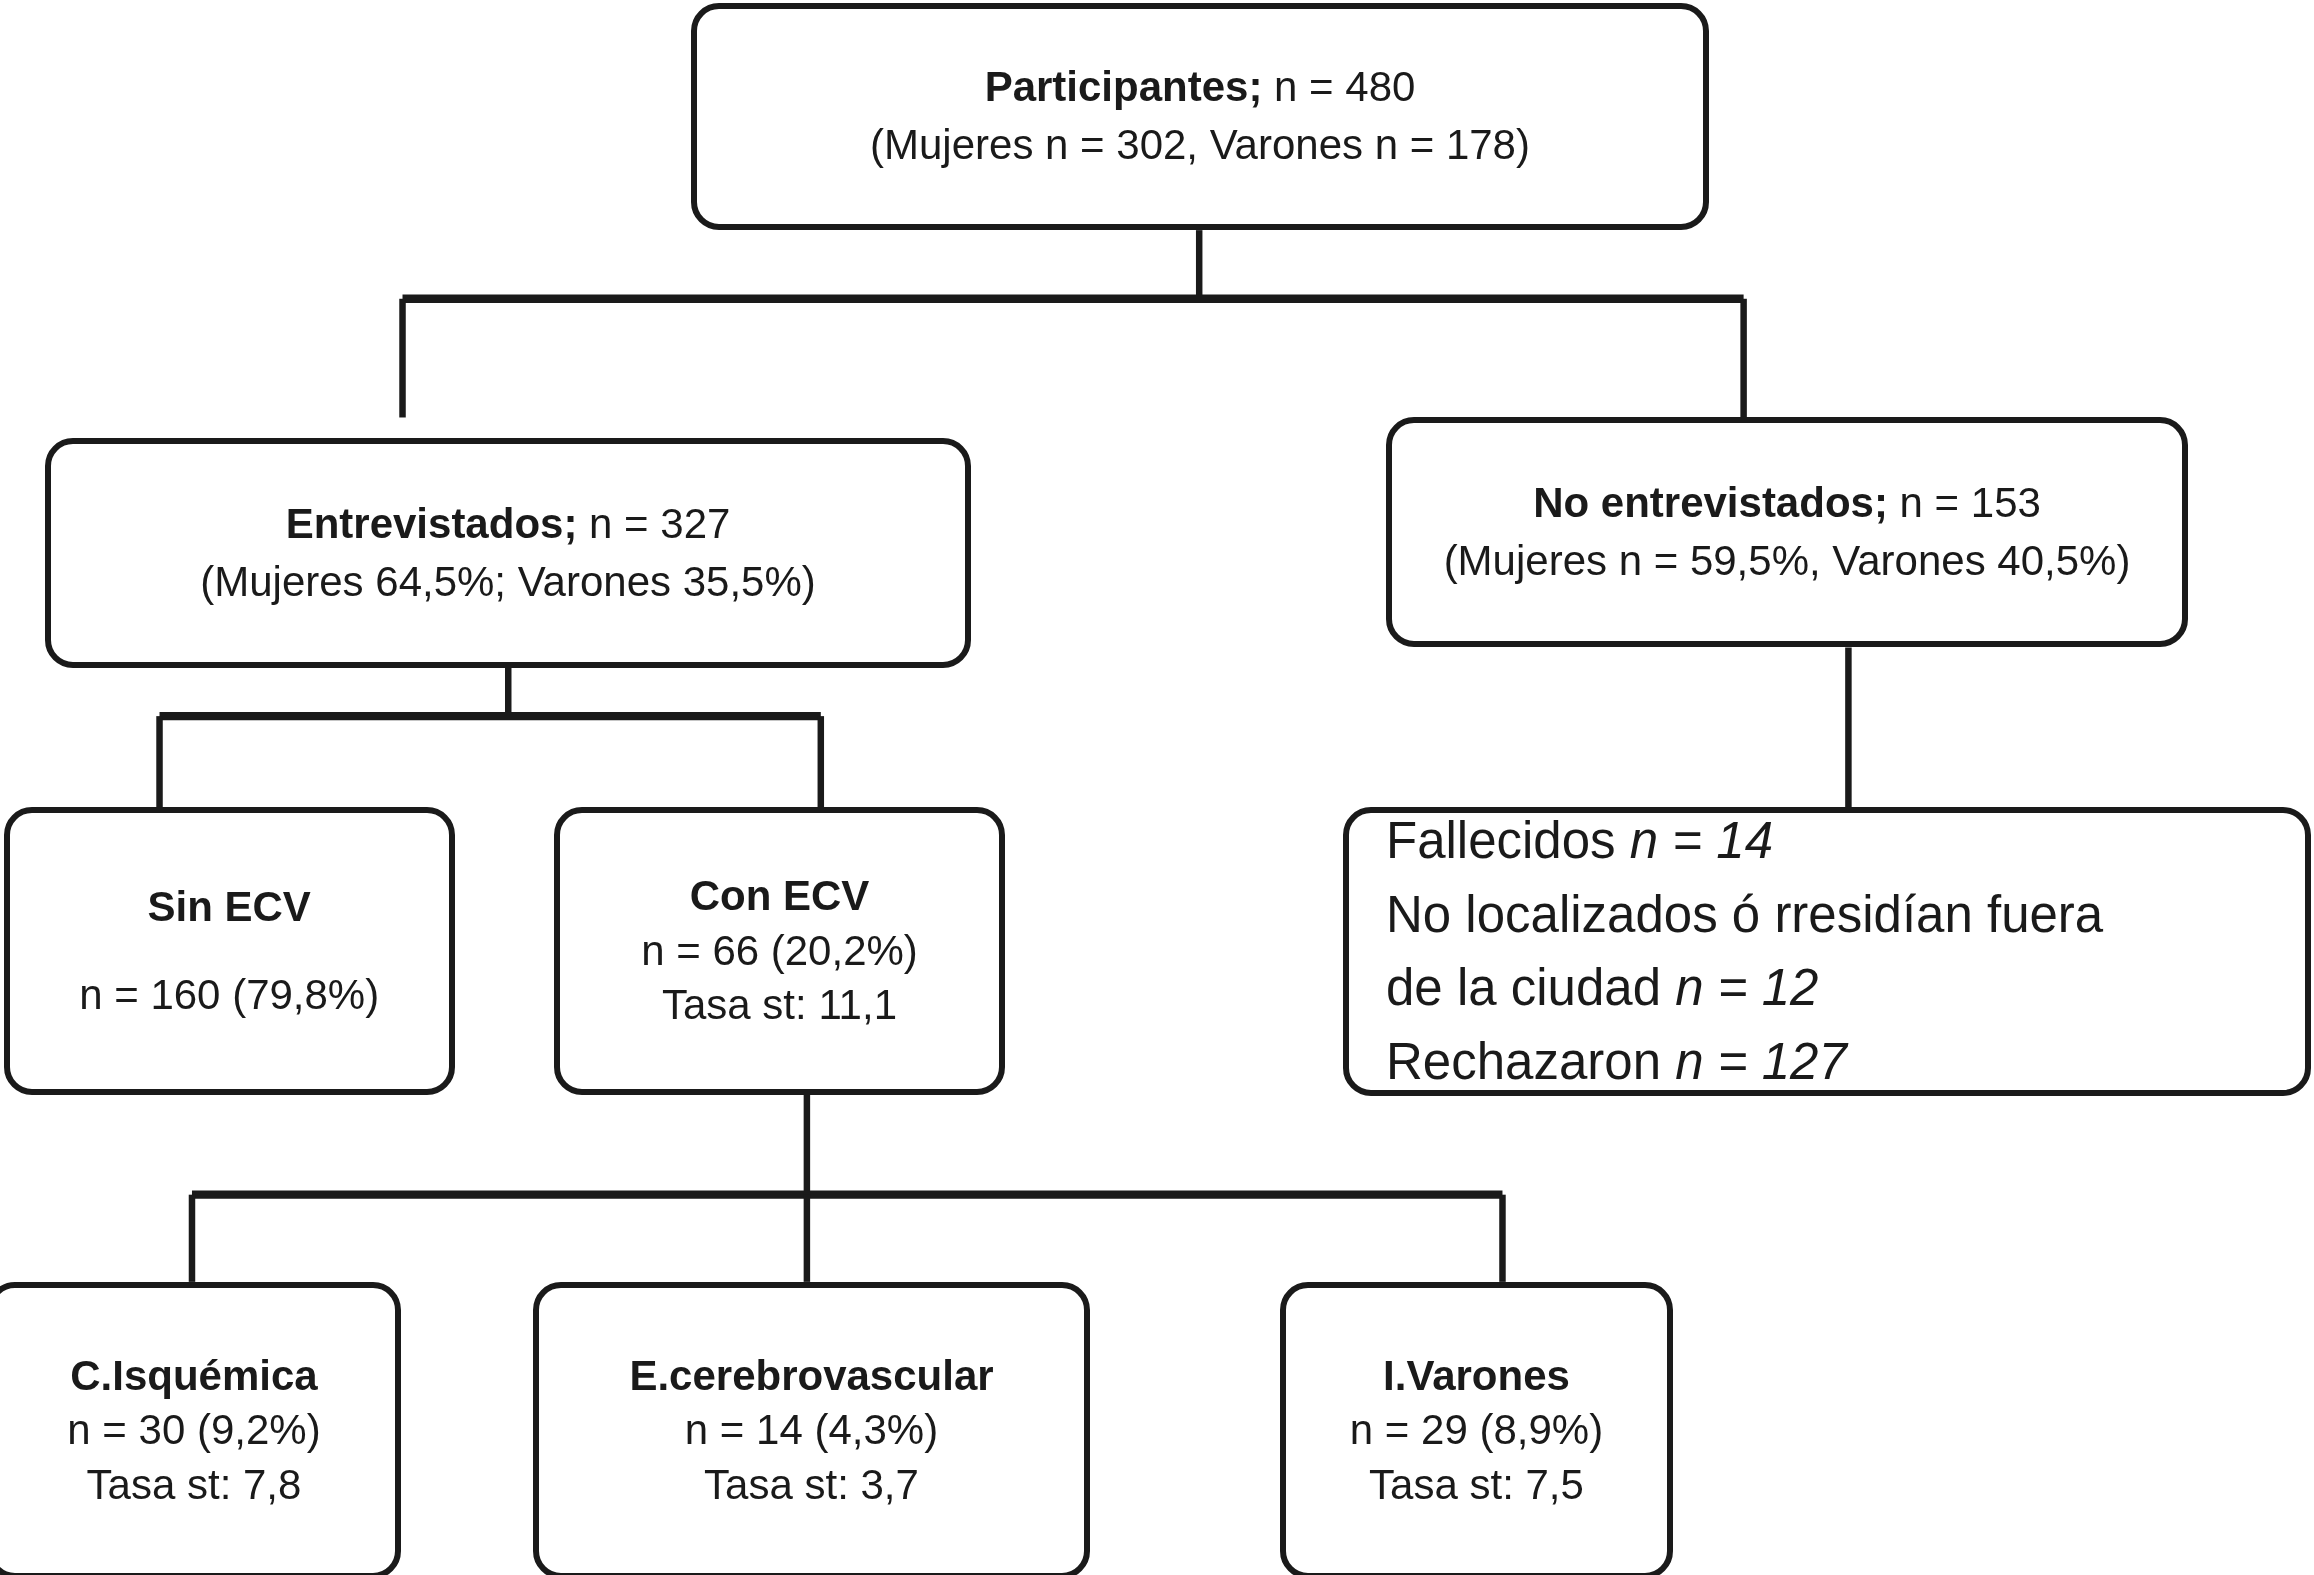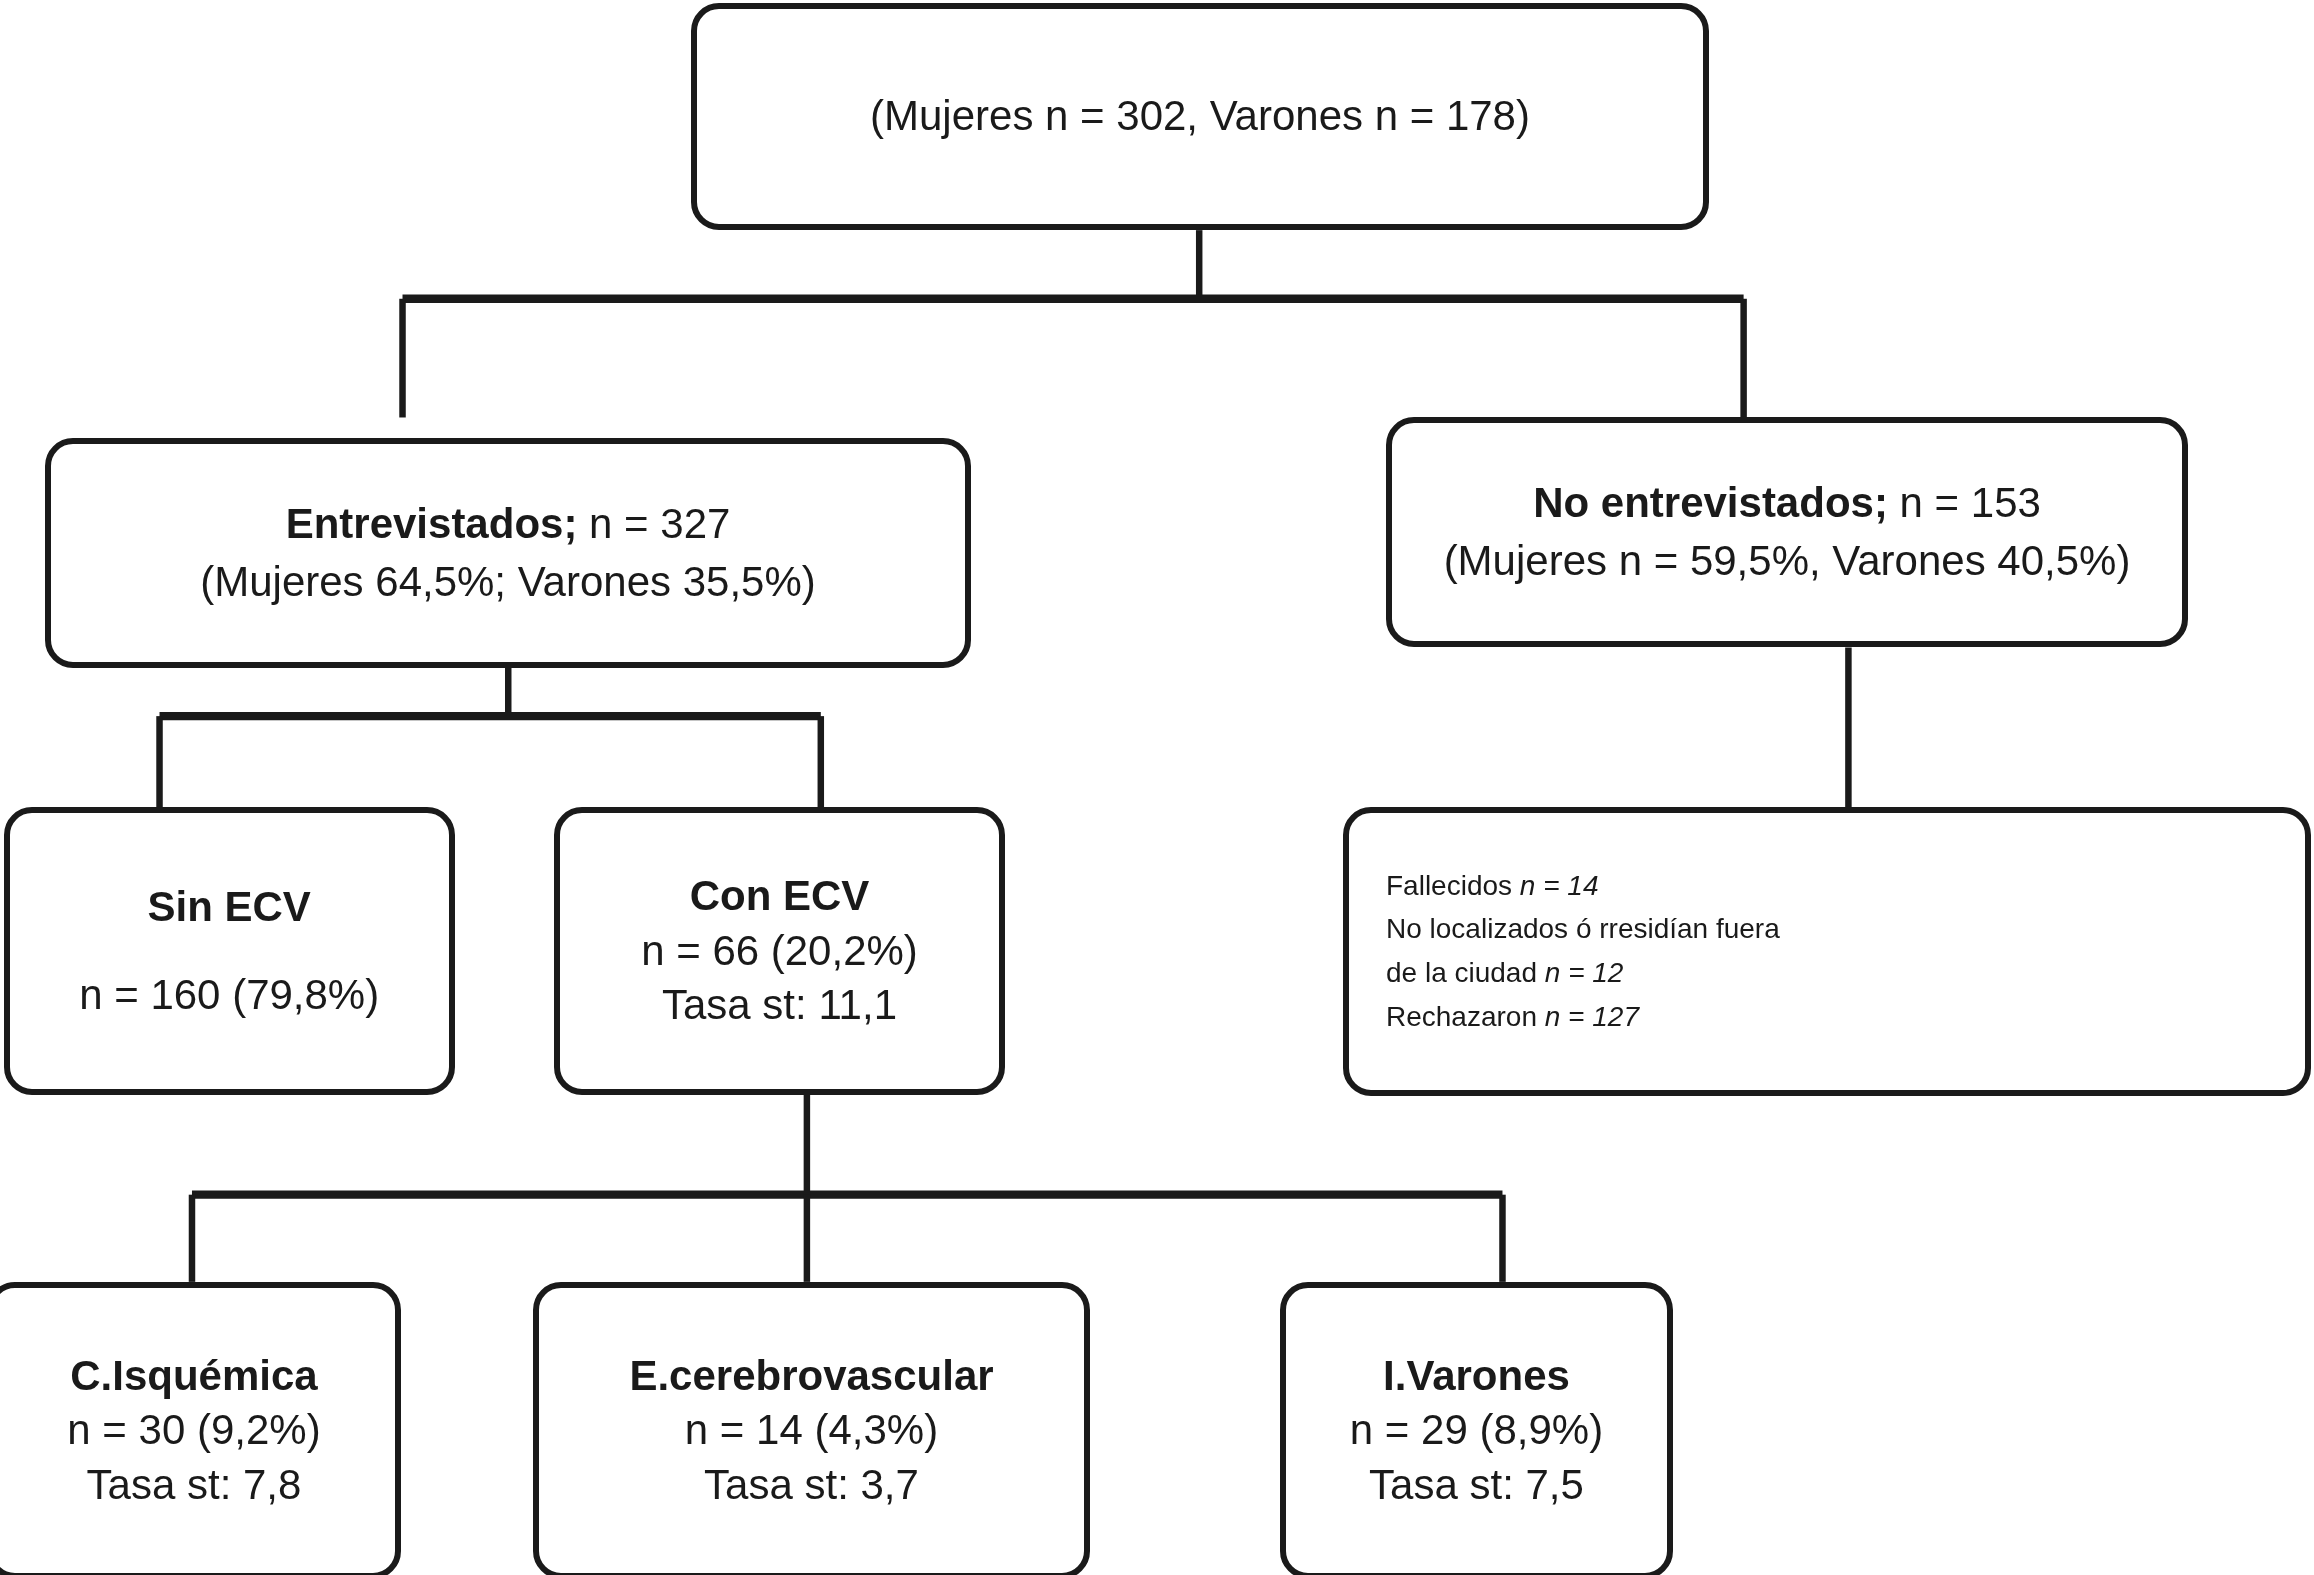--- a/index.html
+++ b/index.html
@@ -84,21 +84,21 @@
     left: 3.7px; top: 807px; width: 451px; height: 288px;
     font-size: 42px;
     gap: 33px;
   }
   #node-con-ecv {
     left: 554px; top: 807px; width: 451px; height: 288px;
     font-size: 42px;
   }
   #node-fallecidos {
     left: 1343px; top: 807px; width: 968px; height: 289px;
-    font-size: 28px;
+    font-size: 51px;
     padding-left: 37px;
   }
   #node-fallecidos .line { padding: 3.7px 0; }
 
   
   #node-isquemica {
     left: -13px; top: 1282px; width: 414px; height: 297px;
     font-size: 42px;
   }
   #node-cerebrovascular {
@@ -132,20 +132,21 @@
 
       <path d="M870,1180 L870,1288"></path>
       <path d="M207,1288 L1620,1288" stroke-width="9"></path>
       <path d="M207,1288 L207,1382"></path>
       <path d="M870,1288 L870,1382"></path>
       <path d="M1620,1288 L1620,1382"></path>
     </g>
   </svg>
 
   <div class="node center" id="node-participantes">
+    <div class="line"><span class="t-title">Participantes;</span><span class="t-norm"> n = 480</span></div>
     <div class="line t-norm">(Mujeres n = 302, Varones n = 178)</div>
   </div>
 
   <div class="node center" id="node-entrevistados">
     <div class="line"><span class="t-title">Entrevistados;</span><span class="t-norm"> n = 327</span></div>
     <div class="line t-norm">(Mujeres 64,5%; Varones 35,5%)</div>
   </div>
 
   <div class="node center" id="node-no-entrevistados">
     <div class="line"><span class="t-title">No entrevistados;</span><span class="t-norm"> n = 153</span></div>

